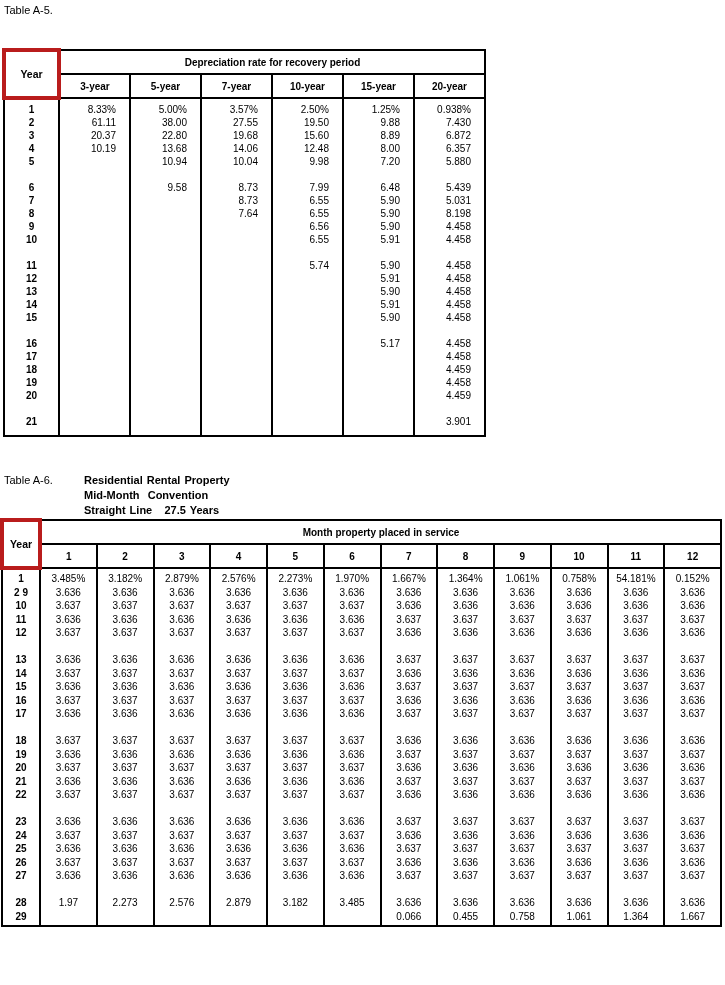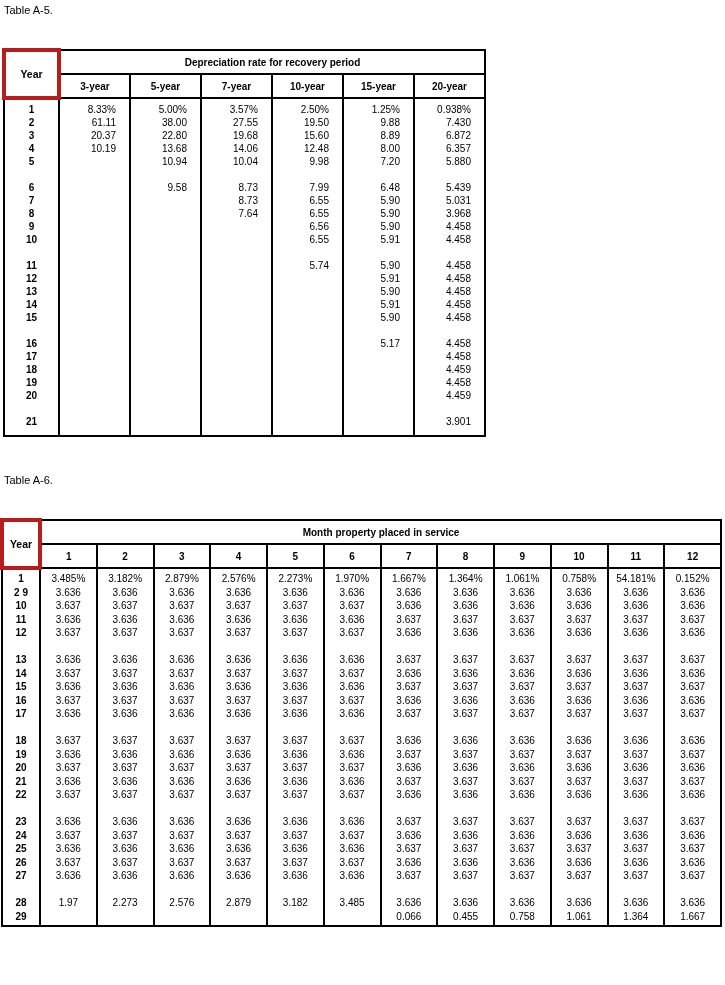--- a/index.html
+++ b/index.html
@@ -166,21 +166,21 @@
           <td class="num right">5.90</td>
           <td class="num right">5.031</td>
         </tr>
         <tr>
           <td class="year-cell">8</td>
           <td class="num right"></td>
           <td class="num right"></td>
           <td class="num right">7.64</td>
           <td class="num right">6.55</td>
           <td class="num right">5.90</td>
-          <td class="num right">3.968</td>
+          <td class="num right">8.198</td>
         </tr>
         <tr>
           <td class="year-cell">9</td>
           <td class="num right"></td>
           <td class="num right"></td>
           <td class="num right"></td>
           <td class="num right">6.56</td>
           <td class="num right">5.90</td>
           <td class="num right">4.458</td>
         </tr>
@@ -326,20 +326,25 @@
           <td class="num right"></td>
           <td class="num right"></td>
           <td class="num right"></td>
           <td class="num right"></td>
         </tr>
       </tbody>
     </table>
 
   <div class="title-block a6-title">
     <div class="tlabel">Table A-6.</div>
+    <div>
+      <div class="tline">Residential Rental Property</div>
+      <div class="tline">Mid-Month  Convention</div>
+      <div class="tline">Straight Line   27.5 Years</div>
+    </div>
   </div>
 
   <table class="tbl a6">
       <colgroup>
         <col style="width: 38px;">
         <col style="width: 56.75px;">
         <col style="width: 56.75px;">
         <col style="width: 56.75px;">
         <col style="width: 56.75px;">
         <col style="width: 56.75px;">

